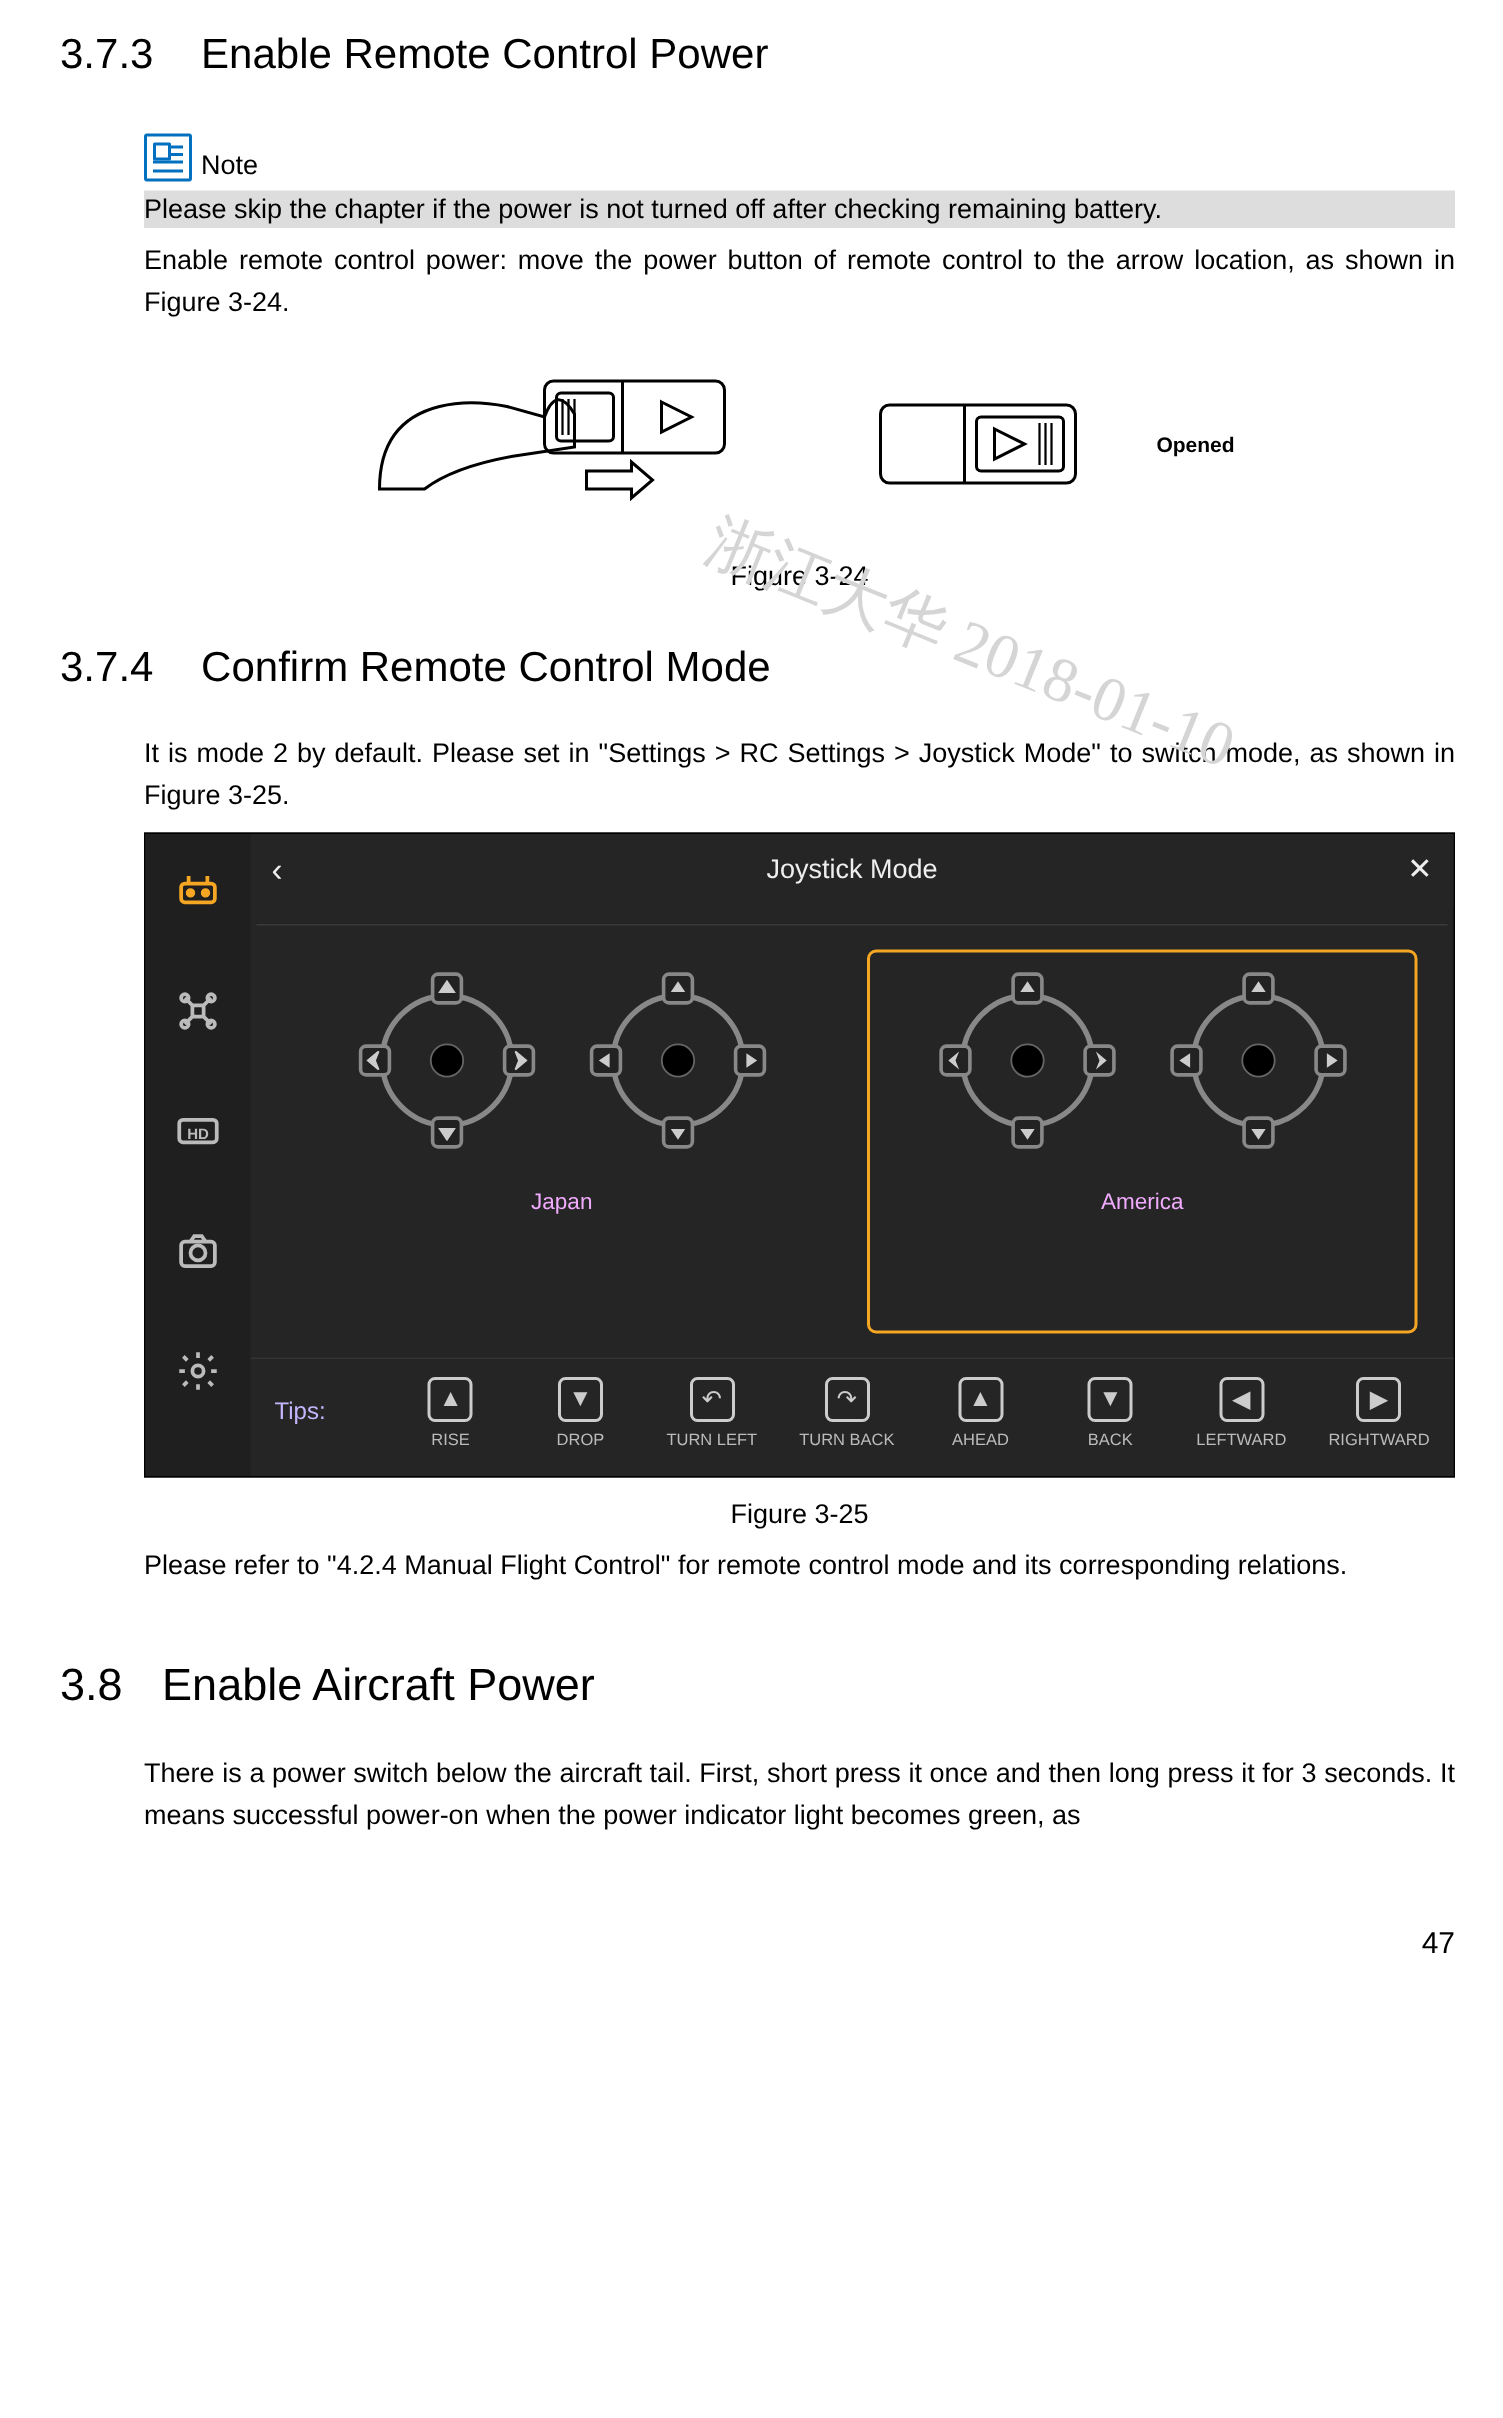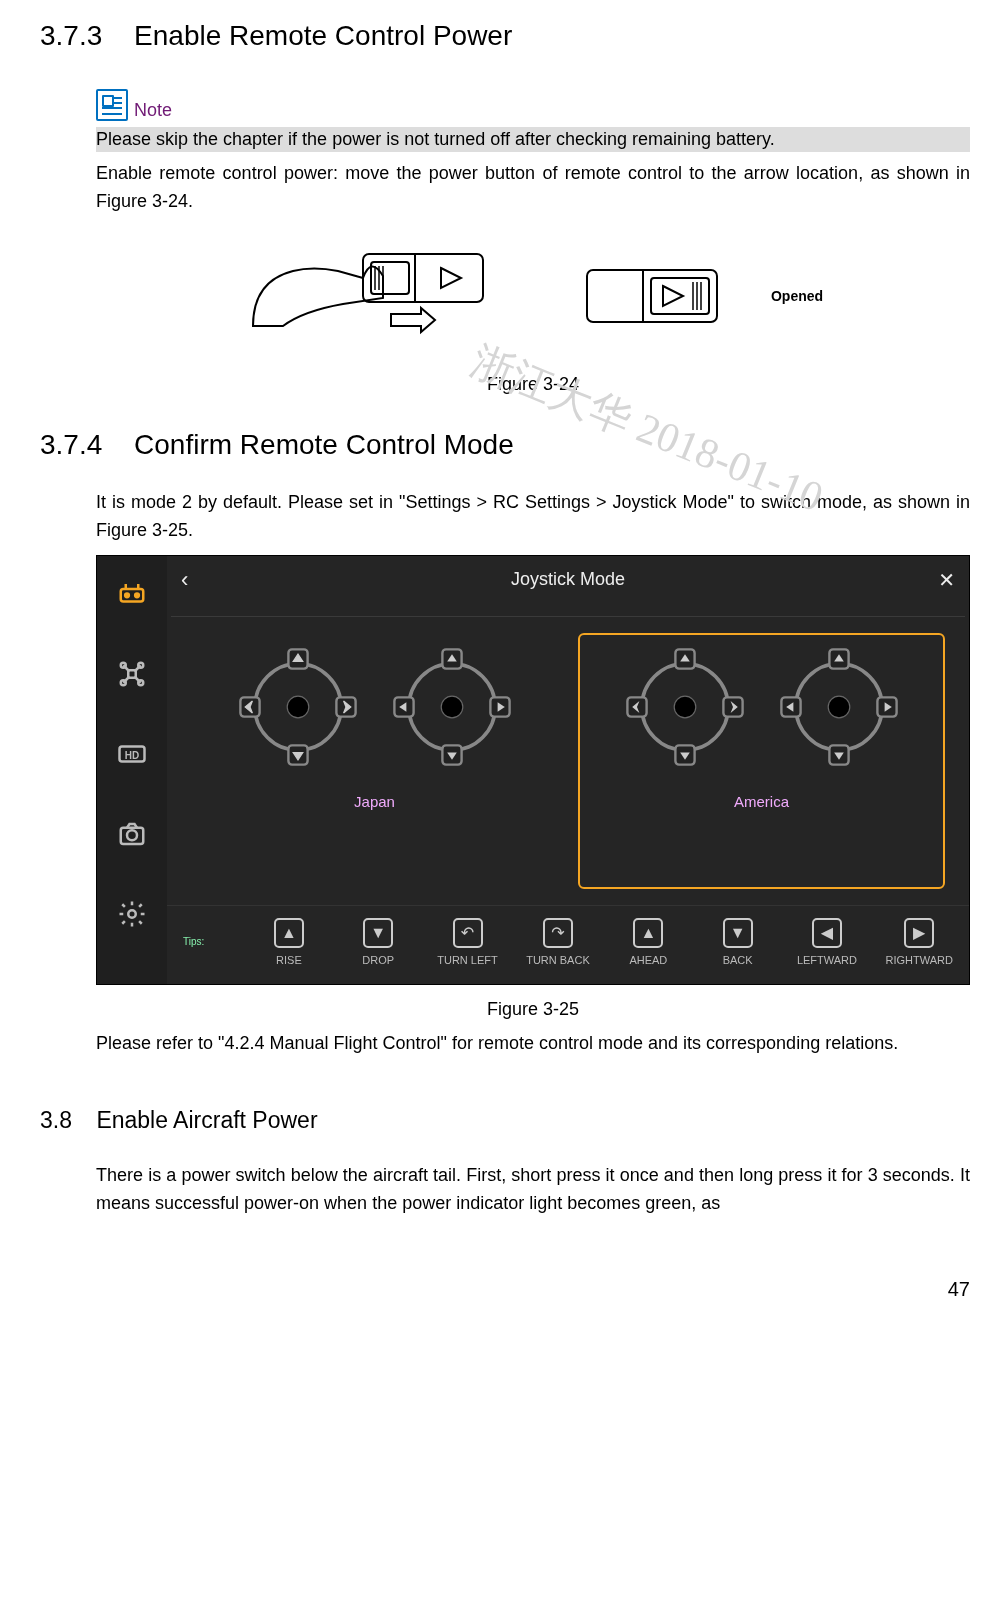--- a/index.html
+++ b/index.html
@@ -60,21 +60,21 @@
       height: 2px;
       background: #0070c0;
     }
     .note-icon .mid2 {
       position: absolute;
       left: 16px; right: 4px; top: 11px;
       height: 2px;
       background: #0070c0;
     }
     .note-label {
-      color: #701a75;
+      color: #000000;
       font-size: 18px;
       margin-top: 20px;
     }
     .highlighted {
       background: #ddd;
       font-size: 18px;
       padding: 2px 0;
       margin-bottom: 8px;
     }
     .body-text {
@@ -204,21 +204,21 @@
     .joystick svg { width: 100%; height: 100%; }
     .mode-label { color: #f0abfc; font-size: 15px; }
     .tips-row {
       display: flex;
       align-items: center;
       padding: 12px 16px 18px;
       gap: 28px;
       background: #252525;
       border-top: 1px solid #333;
     }
-    .tips-label { color: #86efac; font-size: 10px; margin-right: 26px; }
+    .tips-label { color: #c4b5fd; font-size: 16px; margin-right: 26px; }
     .tip {
       display: flex;
       flex-direction: column;
       align-items: center;
       gap: 6px;
       flex: 1;
     }
     .tip-icon {
       width: 30px; height: 30px;
       border: 2px solid #ccc;
@@ -239,21 +239,21 @@
       font-family: "Times New Roman", serif;
     }
     .wm-container { position: relative; }
     .page-number {
       text-align: right;
       font-size: 20px;
       margin-top: 60px;
       margin-right: 0;
     }
     .sec-major {
-      font-size: 23px;
+      font-size: 30px;
       font-weight: normal;
       margin-bottom: 28px;
     }
     .sec-major .num { margin-right: 18px; }
   </style>
 </head>
 <body>
 
 <h2 class="section-heading">
   <span class="num">3.7.3</span>

